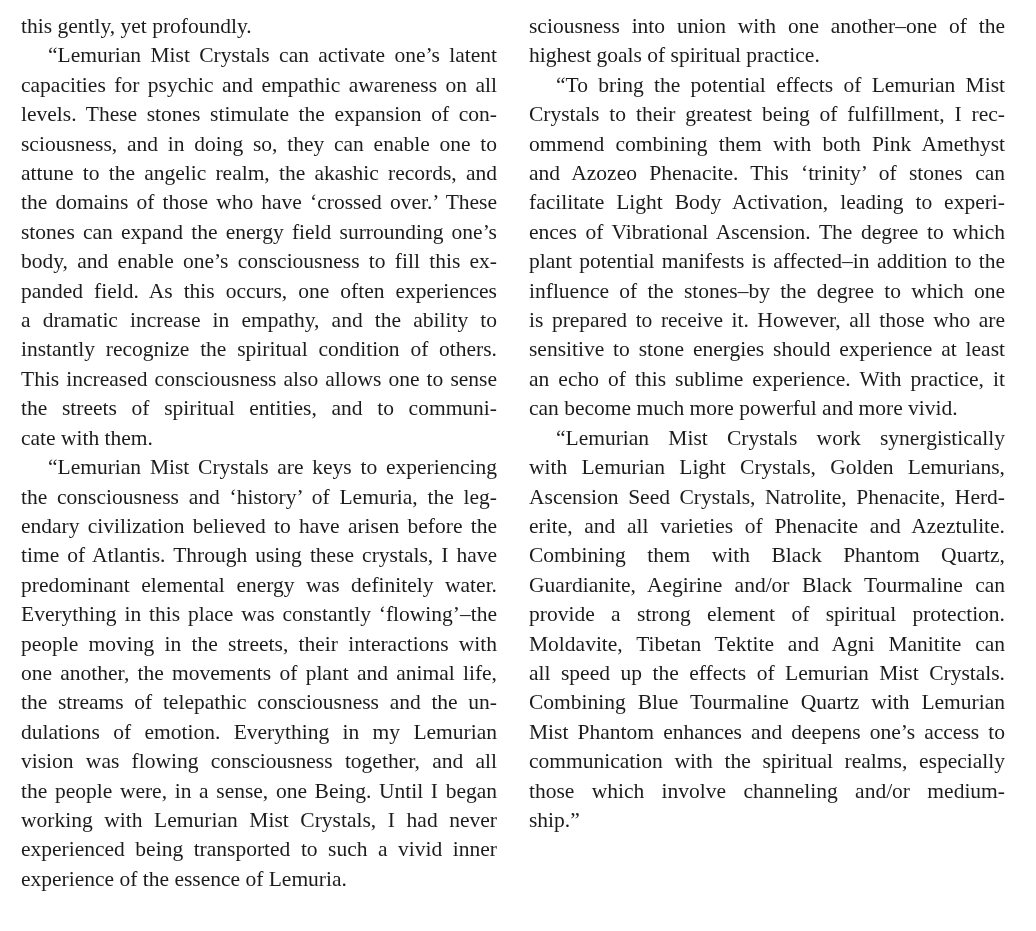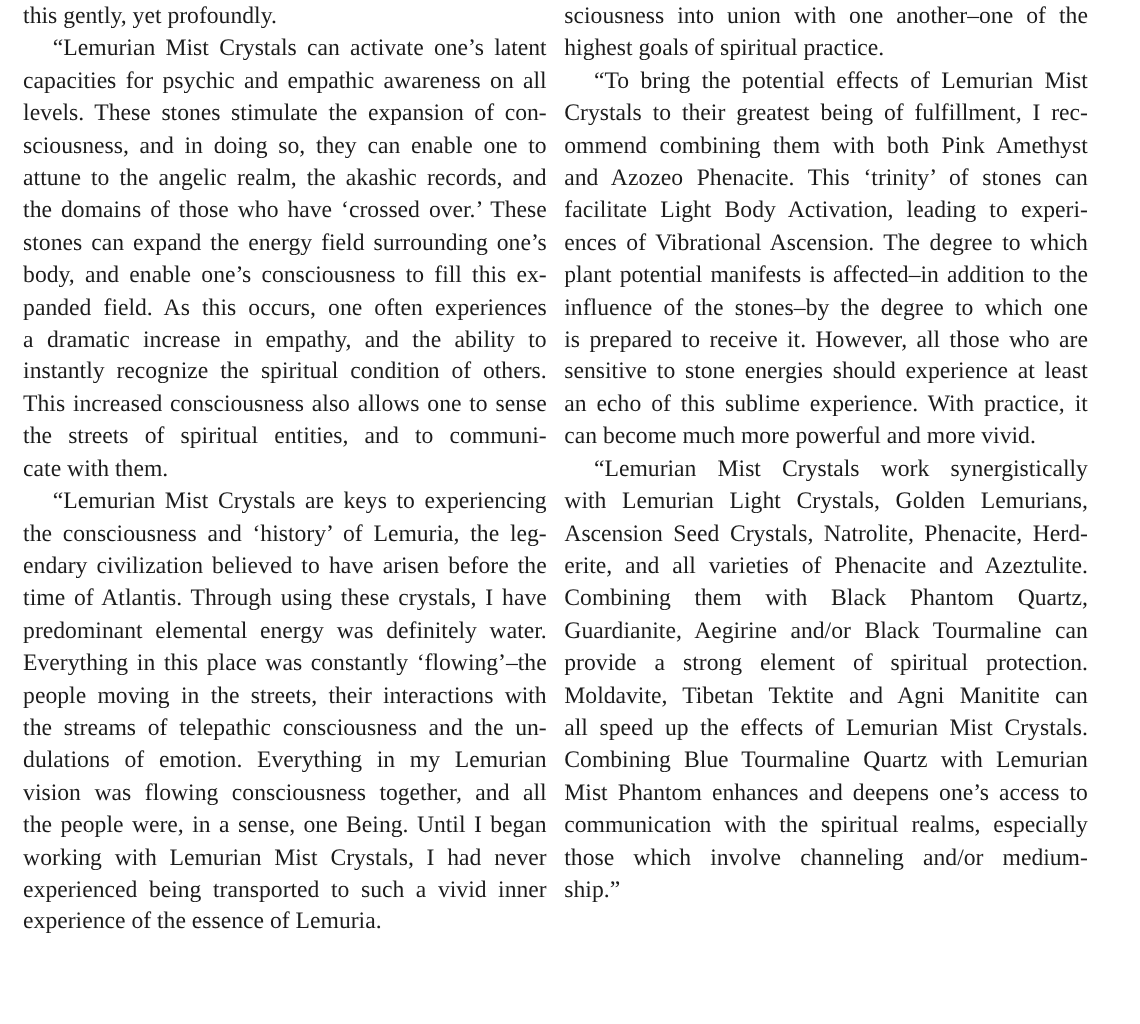--- a/index.html
+++ b/index.html
@@ -9,28 +9,28 @@
   }
   body {
     width: 1036px;
     height: 931px;
     overflow: hidden;
     font-family: "Liberation Serif", "DejaVu Serif", serif;
     color: #1c1c1c;
   }
   .page {
     display: flex;
-    padding: 0 0 0 21px;
+    padding: 12px 0 0 21px;
   }
   .column {
     width: 476px;
     flex: 0 0 476px;
   }
   .column + .column {
-    margin-left: 16px;
+    margin-left: 32px;
   }
   .paragraph {
     margin: 0;
   }
   .line {
     font-size: 21.5px;
     line-height: 29.4px;
     text-align: justify;
     text-align-last: justify;
     overflow: hidden;
@@ -68,20 +68,21 @@
         <div class="line last">cate with them.</div>
       </div>
       <div class="paragraph">
         <div class="line indent">“Lemurian Mist Crystals are keys to experiencing</div>
         <div class="line">the consciousness and ‘history’ of Lemuria, the leg-</div>
         <div class="line">endary civilization believed to have arisen before the</div>
         <div class="line">time of Atlantis. Through using these crystals, I have</div>
         <div class="line">predominant elemental energy was definitely water.</div>
         <div class="line">Everything in this place was constantly ‘flowing’–the</div>
         <div class="line">people moving in the streets, their interactions with</div>
+        <div class="line">one another, the movements of plant and animal life,</div>
         <div class="line">the streams of telepathic consciousness and the un-</div>
         <div class="line">dulations of emotion. Everything in my Lemurian</div>
         <div class="line">vision was flowing consciousness together, and all</div>
         <div class="line">the people were, in a sense, one Being. Until I began</div>
         <div class="line">working with Lemurian Mist Crystals, I had never</div>
         <div class="line">experienced being transported to such a vivid inner</div>
         <div class="line last">experience of the essence of Lemuria.</div>
       </div>
     </div>
   <div class="column">

